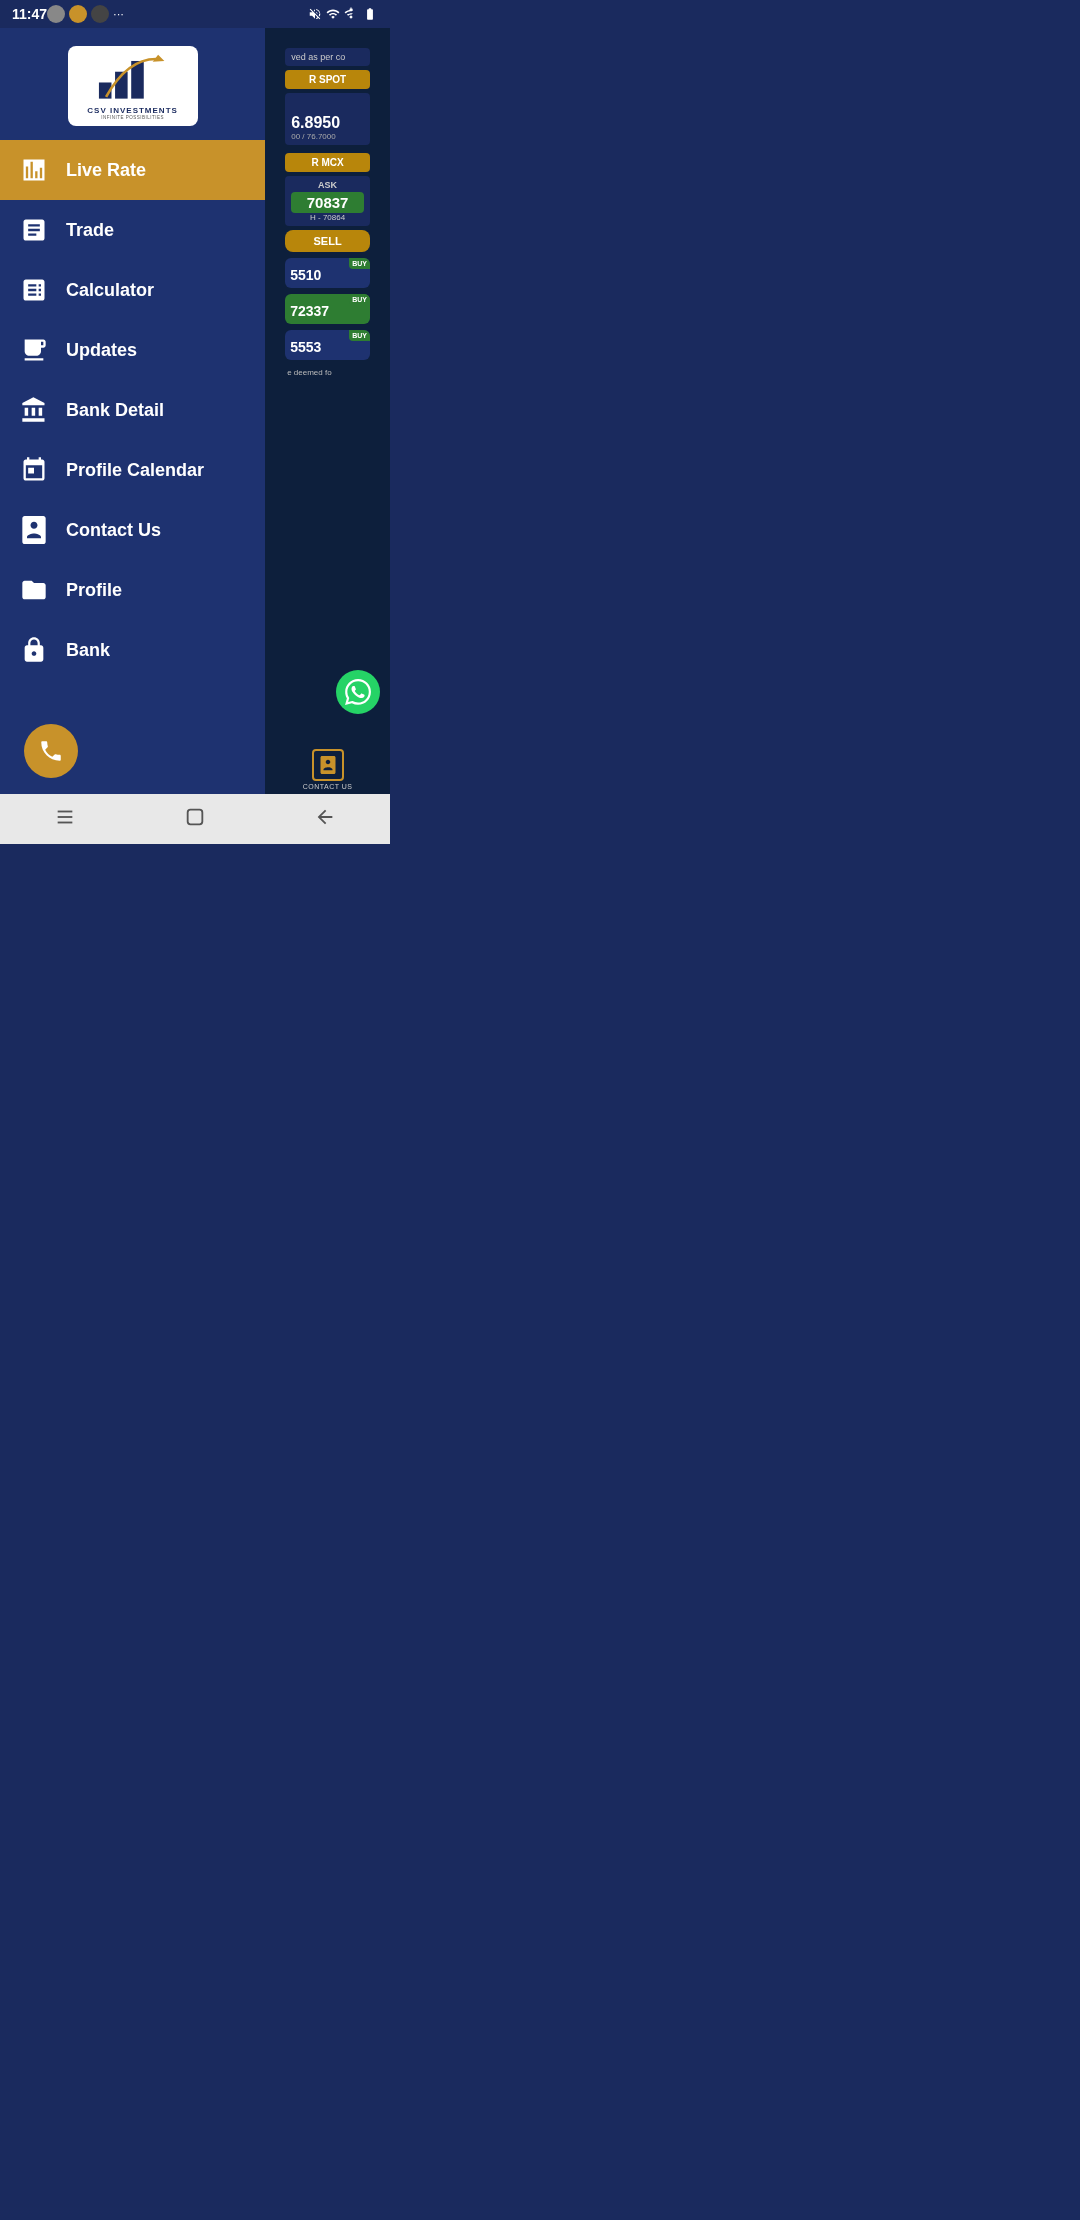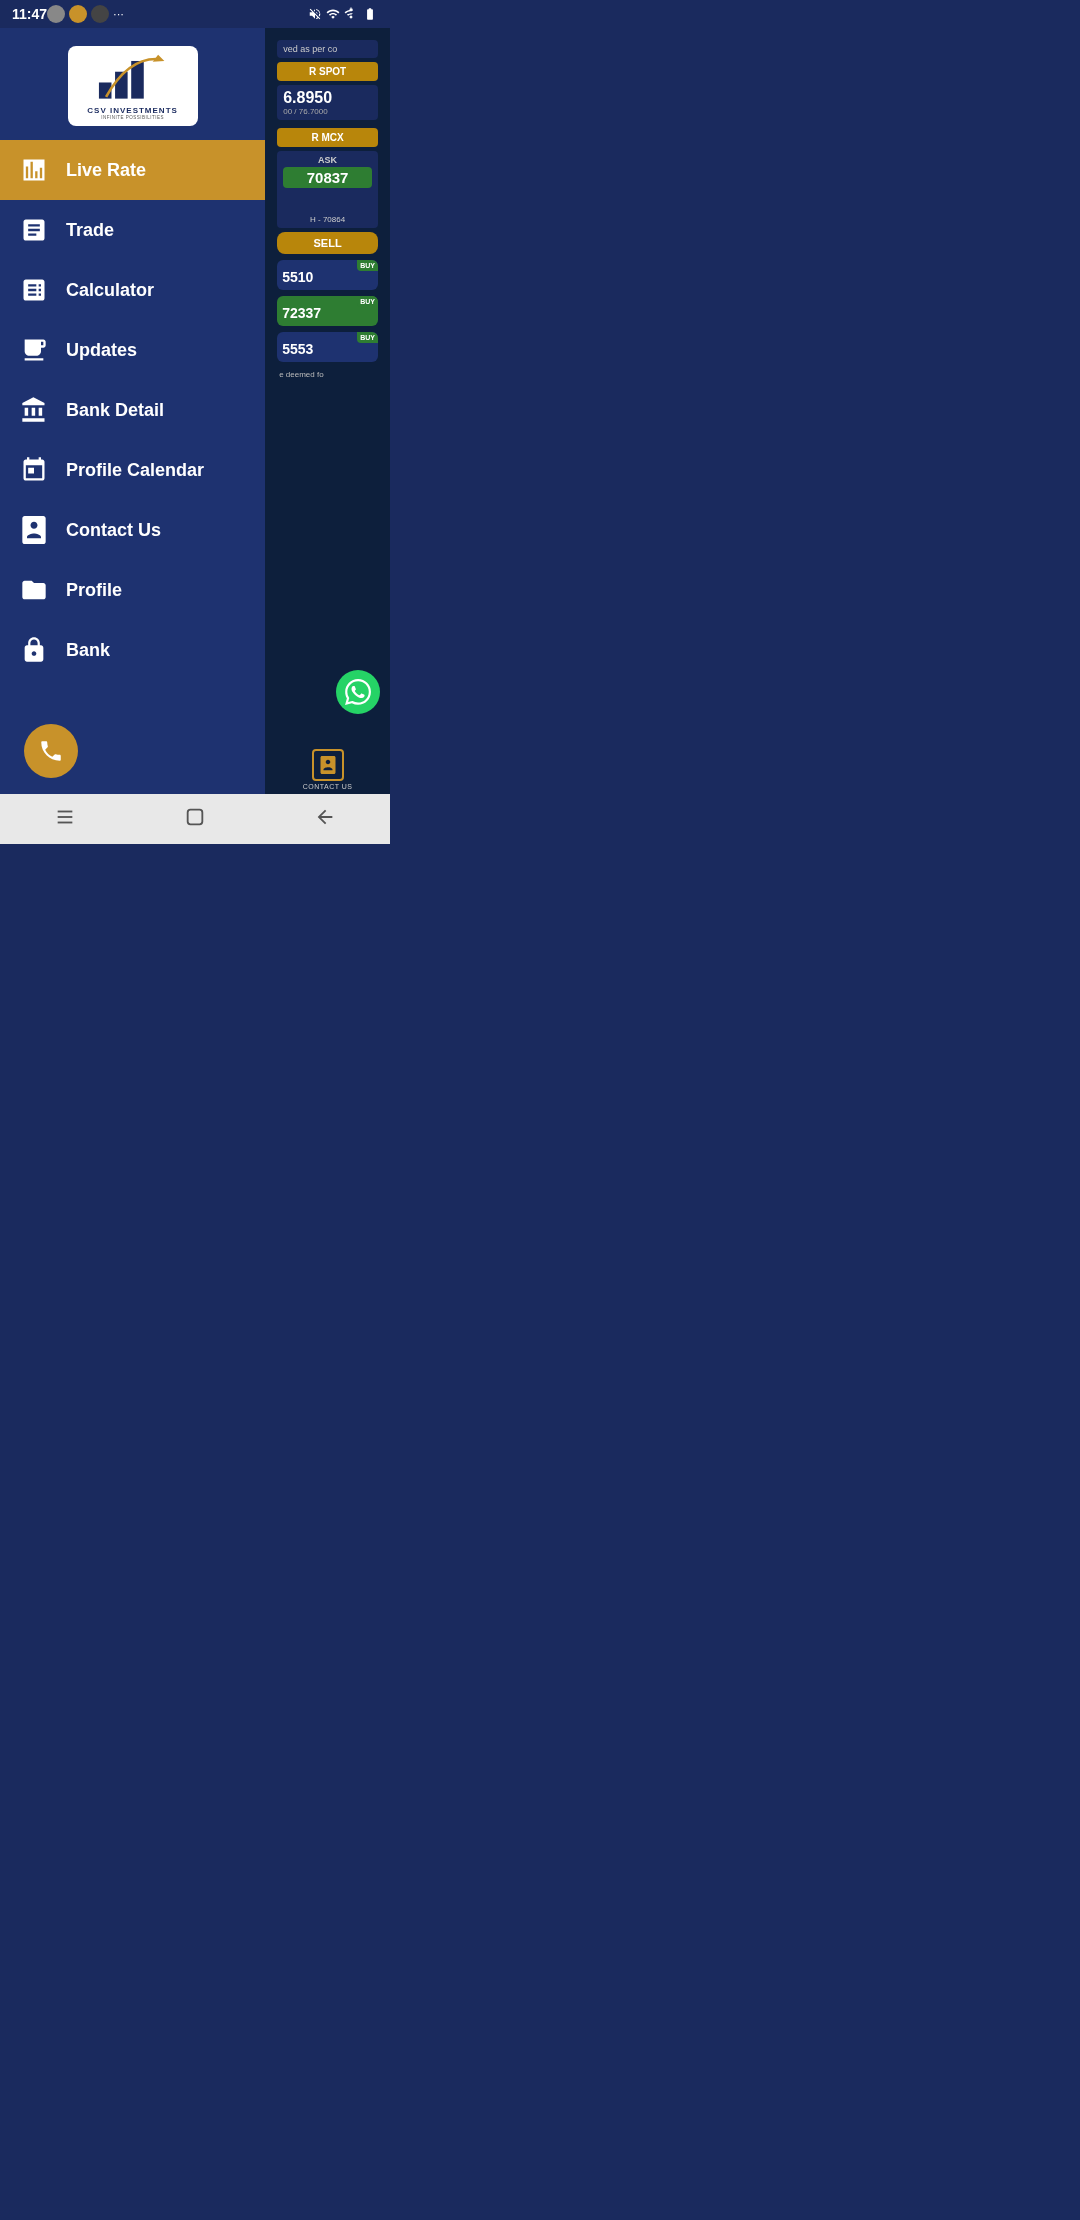--- a/index.html
+++ b/index.html
@@ -165,21 +165,21 @@
     
     .right-bg {
       width: 32%;
       background: #0d1f3c;
       height: 100%;
       overflow: hidden;
       position: relative;
     }
 
     .right-content {
-      padding: 12px;
+      padding: 20px;
       display: flex;
       flex-direction: column;
       gap: 4px;
     }
 
     .right-top-banner {
       background: #1a2a5e;
       color: #ccc;
       font-size: 9px;
       padding: 4px 6px;
@@ -198,20 +198,21 @@
 
     .price-block {
       background: #1a2a5e;
       padding: 4px 6px;
       border-radius: 4px;
     }
     .price-big {
       color: white;
       font-size: 16px;
       font-weight: bold;
+      margin-top: 17px;
     }
     .price-sub {
       color: #aaa;
       font-size: 8px;
     }
 
     .mcx-badge {
       background: #b8860b;
       color: white;
       font-size: 10px;
@@ -238,21 +239,20 @@
       color: white;
       font-size: 15px;
       font-weight: bold;
       border-radius: 4px;
       padding: 2px 4px;
       margin-top: 2px;
     }
     .ask-high {
       color: #ccc;
       font-size: 8px;
-      margin-top: 27px;
     }
 
     .sell-badge {
       background: #b8860b;
       color: white;
       font-size: 11px;
       font-weight: bold;
       padding: 5px 8px;
       border-radius: 8px;
       text-align: center;

